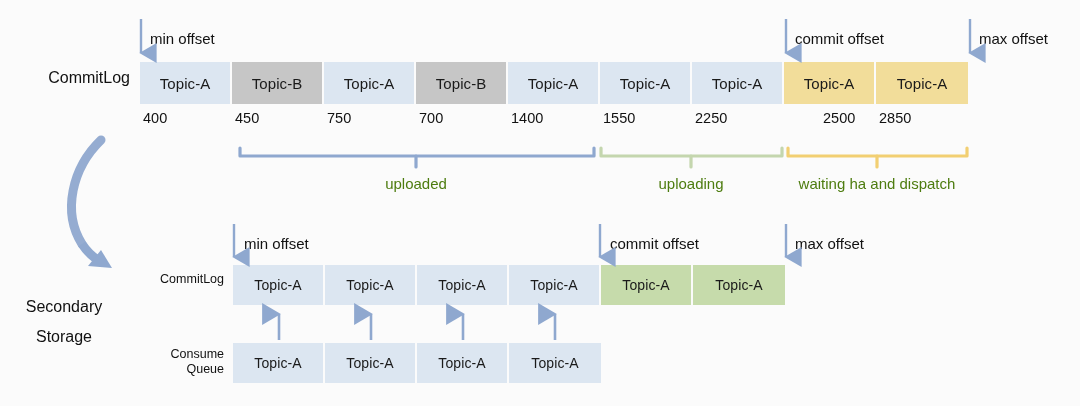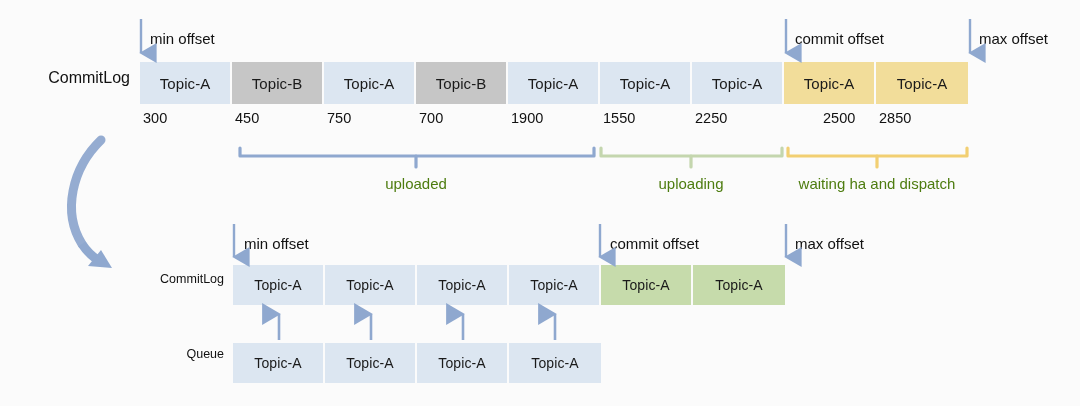--- a/index.html
+++ b/index.html
@@ -111,35 +111,39 @@
       </div>
       <div class="cell c-yellow">
         <span>Topic-A</span>
       </div>
       <div class="cell c-yellow">
         <span>Topic-A</span>
       </div>
     </div>
 
   <div id="top-offsets">
-      <div class="offset-num" style="left: 143px; top: 110px;">300</div>
+      <div class="offset-num" style="left: 143px; top: 110px;">400</div>
       <div class="offset-num" style="left: 235px; top: 110px;">450</div>
       <div class="offset-num" style="left: 327px; top: 110px;">750</div>
       <div class="offset-num" style="left: 419px; top: 110px;">700</div>
-      <div class="offset-num" style="left: 511px; top: 110px;">1900</div>
+      <div class="offset-num" style="left: 511px; top: 110px;">1400</div>
       <div class="offset-num" style="left: 603px; top: 110px;">1550</div>
       <div class="offset-num" style="left: 695px; top: 110px;">2250</div>
       <div class="offset-num" style="left: 787px; top: 110px; margin-left: 36px;">2500</div>
       <div class="offset-num" style="left: 879px; top: 110px;">2850</div>
     </div>
 
   <div class="phase-label" style="left:300px;top:175px;width:232px;">uploaded</div>
   <div class="phase-label" style="left:761px;top:175px;width:232px;">waiting ha and dispatch</div>
   <div class="phase-label" style="left:575px;top:175px;width:232px;">uploading</div>
 
+  <div class="secondary-title" style="left:0px;top:292px;width:128px;">
+    <div>Secondary</div>
+    <div>Storage</div>
+  </div>
 
   <div class="marker-label" style="left:244px;top:235px;">min offset</div>
   <div class="marker-label" style="left:610px;top:235px;">commit offset</div>
   <div class="marker-label" style="left:795px;top:235px;">max offset</div>
 
   <div class="side-label-sm" style="left:100px;top:272px;width:124px;">CommitLog</div>
 
   <div class="row row-small" id="bottom-commitlog-row" style="left:233px;top:265px;">
       <div class="cell c-blue">
         <span>Topic-A</span>
@@ -155,20 +159,21 @@
       </div>
       <div class="cell c-green">
         <span>Topic-A</span>
       </div>
       <div class="cell c-green">
         <span>Topic-A</span>
       </div>
     </div>
 
   <div class="side-label-sm" style="left:100px;top:347px;width:124px;">
+    <div>Consume</div>
     <div>Queue</div>
   </div>
 
   <div class="row row-small" id="bottom-consumequeue-row" style="left:233px;top:343px;">
       <div class="cell c-blue">
         <span>Topic-A</span>
       </div>
       <div class="cell c-blue">
         <span>Topic-A</span>
       </div>

